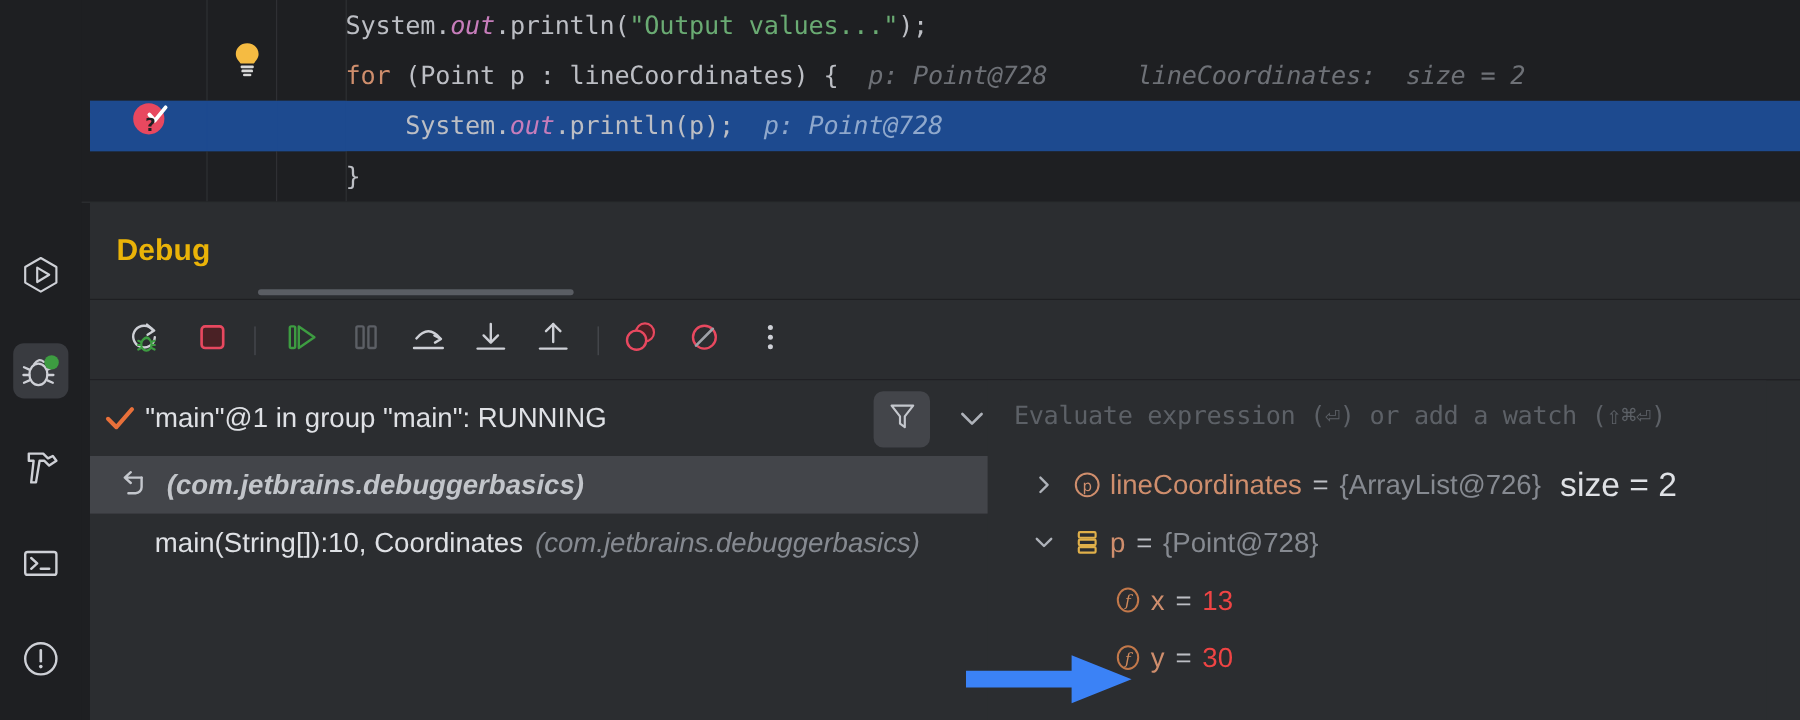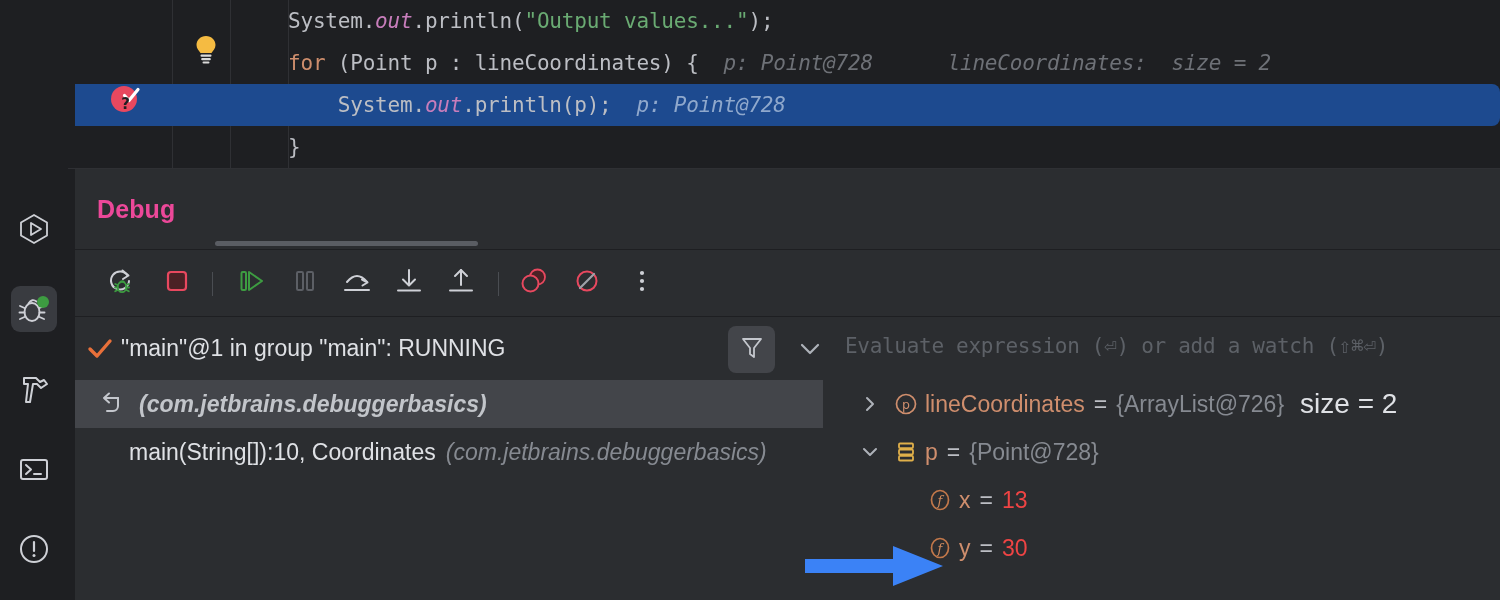--- a/index.html
+++ b/index.html
@@ -28,21 +28,21 @@
   
   .editor {
     position: absolute; left: 75px; top: 0; width: 1425px; height: 168px;
     background: #1e1f22; overflow: hidden;
   }
   .vline { position: absolute; top: 0; width: 1px; height: 168px; background: #2f3034; }
   .code-row {
     position: absolute; left: 0; width: 1425px; height: 42px;
     display: flex; align-items: center;
   }
-  .code-row.sel { background: #1d4a8f; border-radius: 8px; }
+  .code-row.sel { background: #1d4a8f; }
   .code-row.sel .gutter-cell { background: #1d4a8f; }
   .gutter-a { position: absolute; left: 0; width: 97px; height: 42px; }
   .gutter-b { position: absolute; left: 98px; width: 57px; height: 42px; }
   .gutter-c { position: absolute; left: 156px; width: 57px; height: 42px; }
   .code-text {
     position: absolute; left: 213px;
     font-family: "DejaVu Sans Mono", monospace;
     font-size: 21px; white-space: pre; letter-spacing: -0.2px;
   }
   .tk-def  { color: #bcbec4; }
@@ -60,21 +60,21 @@
   
   .debug-panel {
     position: absolute; left: 75px; top: 169px; width: 1425px; height: 431px;
     background: #2b2d30;
   }
 
   
   .dbg-head { position: relative; height: 80px; }
   .dbg-title {
     position: absolute; left: 22px; top: 26px;
-    font-size: 25px; font-weight: bold; color: #ec4899; letter-spacing: 0.1px;
+    font-size: 25px; font-weight: bold; color: #eab308; letter-spacing: 0.1px;
   }
   .dbg-tab {
     position: absolute; left: 138px; top: 16px; height: 64px;
     display: flex; align-items: center; gap: 12px; padding: 0 14px;
   }
   .dbg-tab-label { font-size: 25px; color: #dfe1e5; }
   .dbg-tab-close { margin-left: 18px; display: flex; align-items: center; }
   .tab-underline {
     position: absolute; left: 140px; top: 72px; width: 263px; height: 5px;
     border-radius: 3px; background: #5a5d63;

